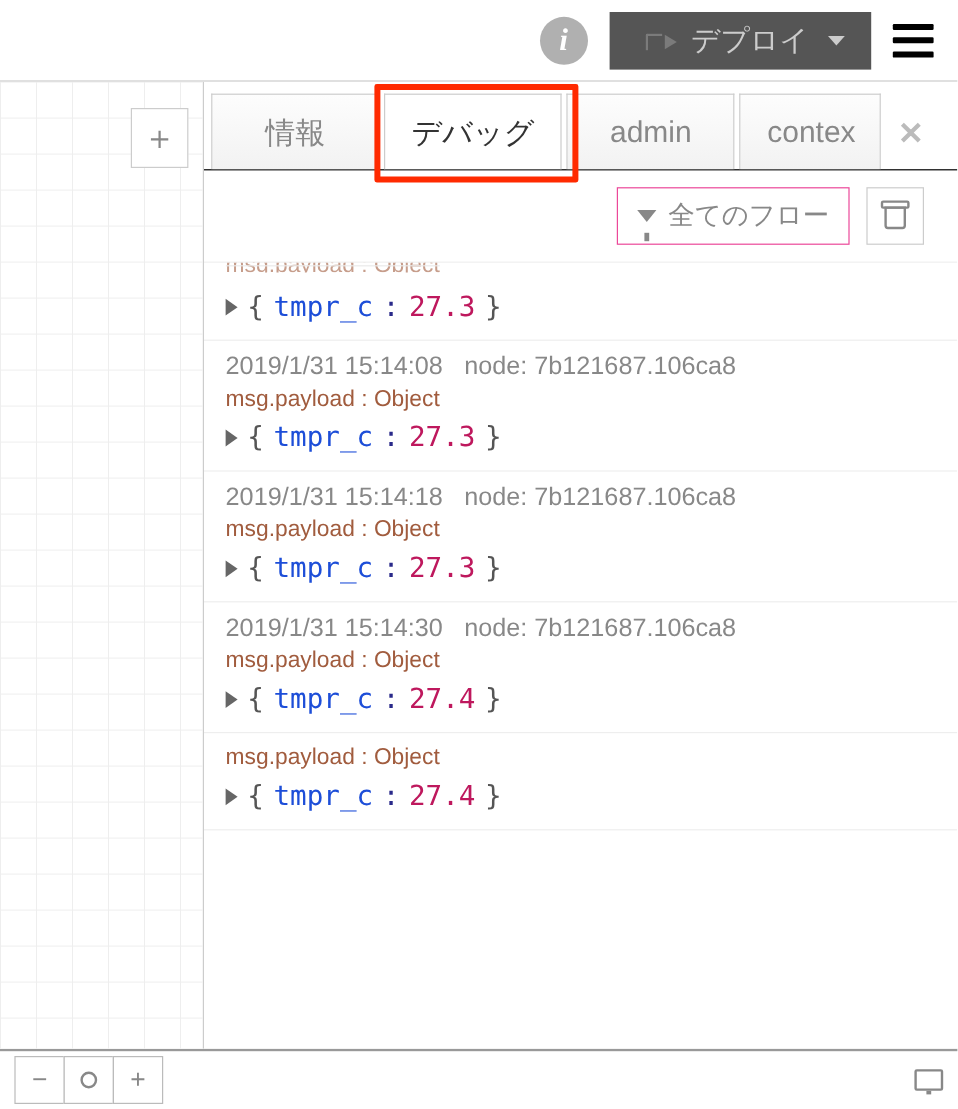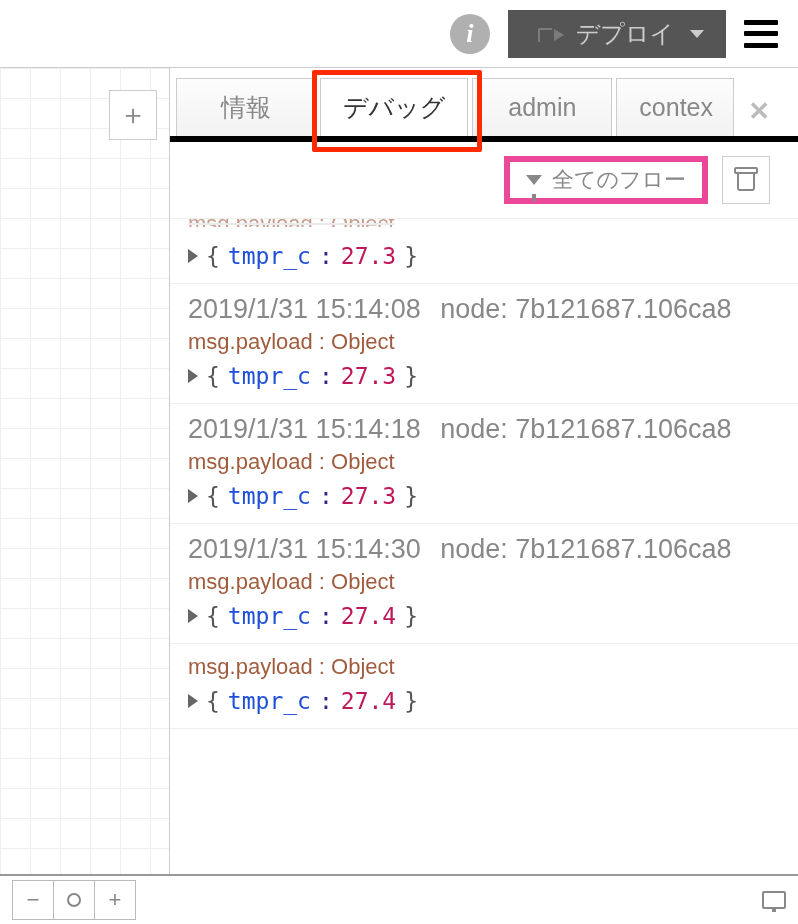--- a/index.html
+++ b/index.html
@@ -22,44 +22,44 @@
 .left-col { width: 170px; position: relative; background: #fff; border-right: 1px solid #ccc; }
 .left-grid { position: absolute; inset: 0; background-image:
   linear-gradient(to right, #eee 1px, transparent 1px),
   linear-gradient(to bottom, #eee 1px, transparent 1px);
   background-size: 30px 30px; }
 .add-btn { position: absolute; top: 22px; right: 12px; width: 48px; height: 50px; border: 1px solid #ccc; background: #fff; display: flex; align-items: center; justify-content: center; font-size: 28px; color: #888; cursor: pointer; }
 
 .right-col { flex: 1; display: flex; flex-direction: column; overflow: hidden; position: relative; }
 
 
-.tabs-row { display: flex; height: 74px; border-bottom: 6px solid #000000; background: #fff; padding-left: 6px; }
+.tabs-row { display: flex; height: 74px; border-bottom: 1px solid #000000; background: #fff; padding-left: 6px; }
 .tab { flex: 0 0 auto; min-width: 140px; padding: 0 22px; display: flex; align-items: center; justify-content: center; font-size: 25px; color: #888; background: linear-gradient(#fdfdfd,#f2f2f2); border: 1px solid #ccc; border-bottom: none; margin-top: 10px; margin-right: 4px; cursor: pointer; position: relative; }
 .tab.active { background: #fff; color: #333; font-weight: 500; z-index: 2; }
 .tab-highlight { position: absolute; border: 5px solid #ff2a00; pointer-events: none; border-radius: 2px; }
 .tab-close { position: absolute; right: 28px; top: 28px; color: #bbb; font-size: 26px; font-weight: 700; cursor: pointer; }
 
 
 .filter-bar { display: flex; justify-content: flex-end; align-items: center; gap: 14px; padding: 14px 28px 14px 0; border-bottom: 1px solid #eee; }
-.filter-btn { display: flex; align-items: center; gap: 10px; height: 48px; padding: 0 16px; border: 6px solid #ec4899; background: #fff; font-size: 22px; color: #888; cursor: pointer; }
+.filter-btn { display: flex; align-items: center; gap: 10px; height: 48px; padding: 0 16px; border: 1px solid #ec4899; background: #fff; font-size: 22px; color: #888; cursor: pointer; }
 .funnel { width: 0; height: 0; border-left: 8px solid transparent; border-right: 8px solid transparent; border-top: 10px solid #888; position: relative; }
 .funnel::after { content: ''; position: absolute; left: -2px; top: 9px; width: 4px; height: 7px; background: #888; }
 .trash-btn { width: 48px; height: 48px; border: 1px solid #ccc; background: #fff; display: flex; align-items: center; justify-content: center; cursor: pointer; }
 .trash-icon { width: 20px; height: 22px; position: relative; }
 .trash-icon::before { content: ''; position: absolute; top: 3px; left: 1px; right: 1px; bottom: 0; border: 2px solid #888; border-radius: 0 0 3px 3px; }
 .trash-icon::after { content: ''; position: absolute; top: -2px; left: -2px; right: -2px; height: 3px; border: 2px solid #888; border-radius: 2px; }
 
 
 .log-pane { flex: 1; overflow-y: hidden; position: relative; background: #fff; }
 .log-scroll { position: absolute; inset: 0; overflow-y: auto; }
 .entry { border-bottom: 1px solid #eee; padding: 10px 0 14px 18px; }
 .entry.cutoff-top { border-top: none; padding-top: 0; }
-.meta-line { font-size: 27px; color: #888; margin-bottom: 4px; }
+.meta-line { font-size: 21px; color: #888; margin-bottom: 4px; }
 .meta-line .node { margin-left: 12px; }
-.payload-line { font-size: 22px; color: #a15c3e; margin-bottom: 8px; }
+.payload-line { font-size: 19px; color: #a15c3e; margin-bottom: 8px; }
 .payload-line.cutoff { color: #a15c3e; height: 16px; overflow: hidden; position: relative; top: -8px; opacity: 0.6; text-decoration: line-through; text-decoration-color: #ddd; }
 .obj-line { font-family: "Menlo", "Consolas", monospace; font-size: 23px; color: #555; display: flex; align-items: center; gap: 8px; }
 .tw { width: 0; height: 0; border-top: 7px solid transparent; border-bottom: 7px solid transparent; border-left: 10px solid #666; cursor: pointer; }
 .brace { color: #555; }
 .key { color: #1d4ed8; }
 .colon { color: #2a2a8a; }
 .val { color: #be185d; }
 
 
 .footer { height: 50px; border-top: 2px solid #999; display: flex; align-items: center; justify-content: space-between; padding: 0 12px; background: #fff; }

